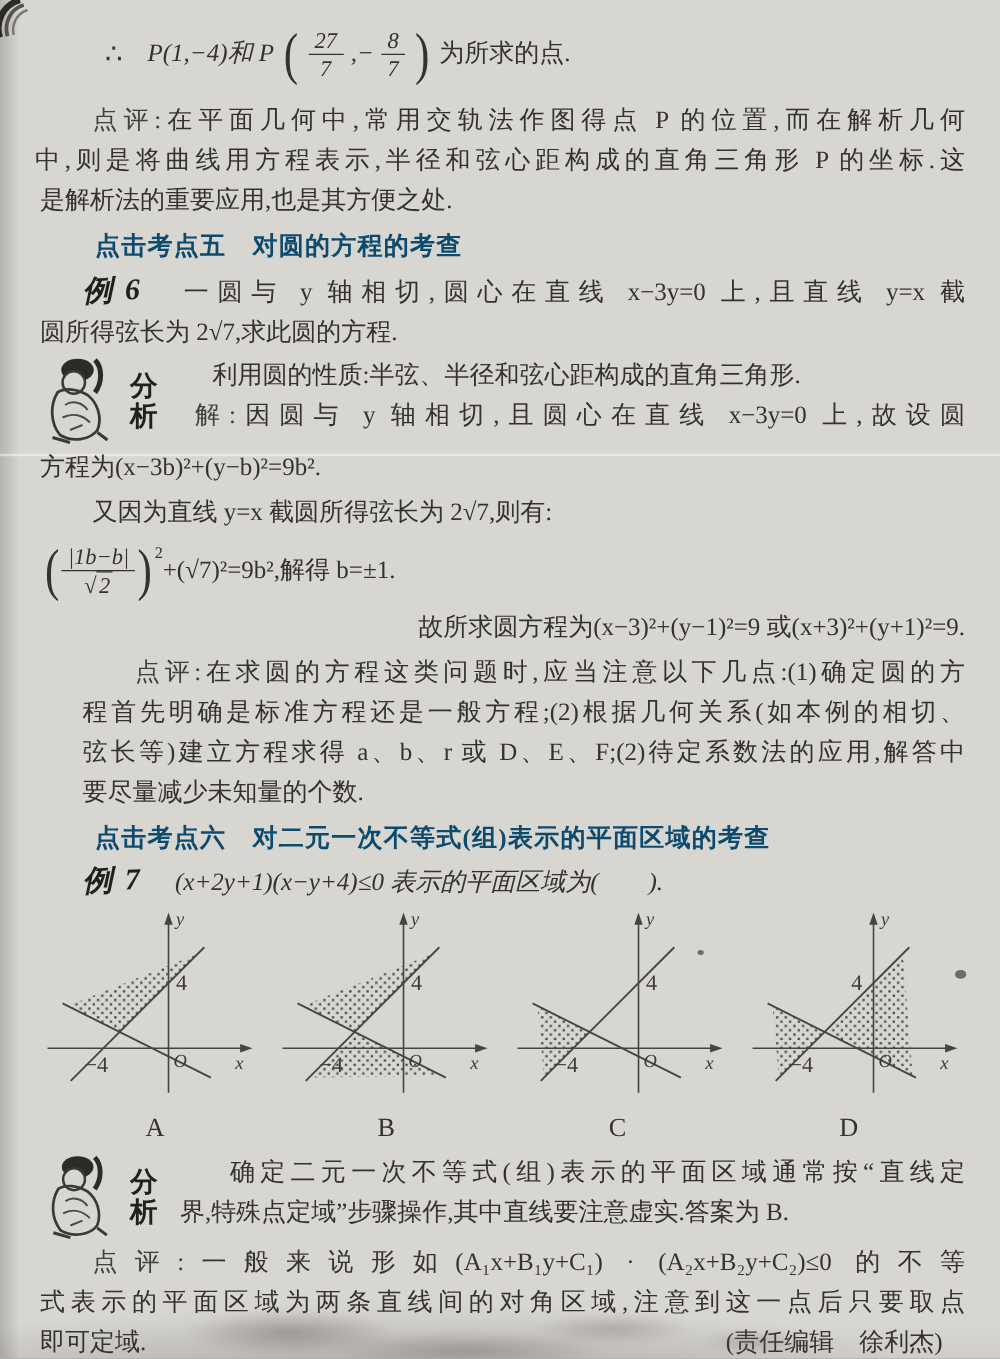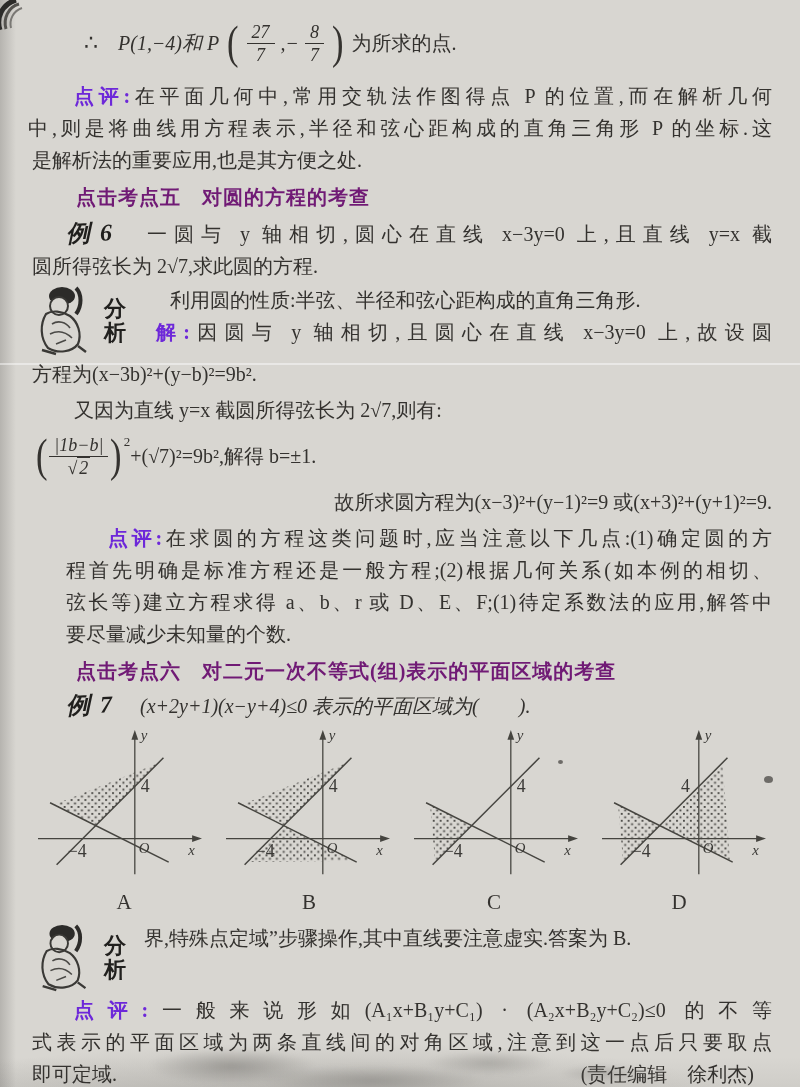--- a/index.html
+++ b/index.html
@@ -9,22 +9,22 @@
     color:#34322f;font-size:20px;line-height:32px;}
   .vignette{position:absolute;inset:0;pointer-events:none;
     background:
       linear-gradient(90deg,rgba(60,58,55,.22),rgba(60,58,55,0) 16px),
       linear-gradient(0deg,rgba(60,58,55,.06),rgba(60,58,55,0) 30px),
       radial-gradient(ellipse 600px 80px at 40% 101%,rgba(90,88,84,.25),rgba(90,88,84,0) 70%);}
   .content{position:relative;padding:14px 28px 0 32px;}
   .line{white-space:nowrap;}
   .j{white-space:normal;text-align:justify;text-align-last:justify;}
   .ind{text-indent:2.1em;}
-  .lbl{font-weight:bold;color:#6d28d9;}
-  .heading{font-weight:bold;color:#701a75;padding-left:2.2em;margin-top:5px;letter-spacing:1px;}
+  .lbl{font-weight:normal;color:#404040;}
+  .heading{font-weight:bold;color:#0c4a6e;padding-left:2.2em;margin-top:5px;letter-spacing:1px;}
   .ex-label{font-weight:bold;font-style:italic;font-size:24px;letter-spacing:2px;color:#201f1d;
     display:inline-block;margin-right:26px;transform:rotate(-2deg);}
   
   .concl{display:flex;align-items:center;height:58px;padding-left:52px;gap:6px;}
   .therefore{font-size:22px;margin-right:14px;}
   .frac{display:inline-flex;flex-direction:column;align-items:center;font-style:italic;
     font-size:18px;line-height:20px;vertical-align:middle;}
   .frac .num{border-bottom:1.5px solid #34322f;padding:0 5px 1px;}
   .frac .den{padding-top:1px;}
   .bigp{font-size:46px;font-weight:400;line-height:40px;transform:scaleX(.75);display:inline-block;}
@@ -134,21 +134,21 @@
       <span class="bigp">)</span>
       <span class="sup">2</span>
       <span>+(√7)²=9b²,解得 b=±1.</span>
     </div>
 
     <div class="line ind" style="margin-top:2px;text-align:right;">故所求圆方程为(x−3)²+(y−1)²=9 或(x+3)²+(y+1)²=9.</div>
 
     <div style="margin-top:4px;margin-left:34px;">
       <div class="line j ind"><span class="lbl">点评:</span><span>在求圆的方程这类问题时,应当注意以下几点:(1)确定圆的方</span></div>
       <div class="line j">程首先明确是标准方程还是一般方程;(2)根据几何关系(如本例的相切、</div>
-      <div class="line j">弦长等)建立方程求得 a、b、r 或 D、E、F;(1)待定系数法的应用,解答中</div>
+      <div class="line j">弦长等)建立方程求得 a、b、r 或 D、E、F;(2)待定系数法的应用,解答中</div>
       <div class="line">要尽量减少未知量的个数.</div>
     </div>
 
     <div class="heading">点击考点六　对二元一次不等式(组)表示的平面区域的考查</div>
 
     <div class="line" style="padding-left:34px;margin-top:2px;">
       <span class="ex-label">例 7</span><span class="mathline">(x+2y+1)(x−y+4)≤0 表示的平面区域为(　　).</span>
     </div>
 
     <div class="graphs">
@@ -251,20 +251,21 @@
           <path d="M14,30 C8,40 8,54 16,64 C26,70 40,68 46,60 C50,50 46,38 38,32 C30,27 20,26 14,30 Z" fill="none" stroke="#3a3936" stroke-width="2.2"></path>
           <path d="M20,40 C26,36 34,38 38,44 M18,50 C26,46 34,48 40,54 M24,60 l10,-4" fill="none" stroke="#4a4946" stroke-width="1.6"></path>
           <path d="M10,66 l14,4 M46,62 l8,6" stroke="#3a3936" stroke-width="2.4"></path>
         </svg>
         <div class="mascot-chars">
           <div>分</div>
           <div>析</div>
         </div>
       </div>
       <div class="atext">
+        <div class="line j" style="padding-left:40px;">确定二元一次不等式(组)表示的平面区域通常按“直线定</div>
         <div class="line">界,特殊点定域”步骤操作,其中直线要注意虚实.答案为 B.</div>
       </div>
     </div>
 
     <div>
       <div class="line j ind"><span class="lbl">点评:</span><span>一般来说形如(A₁x+B₁y+C₁) · (A₂x+B₂y+C₂)≤0 的不等</span></div>
       <div class="line j">式表示的平面区域为两条直线间的对角区域,注意到这一点后只要取点</div>
       <div class="lastrow">
         <span>即可定域.</span>
         <span style="padding-right:18px;">(责任编辑　徐利杰)</span>

